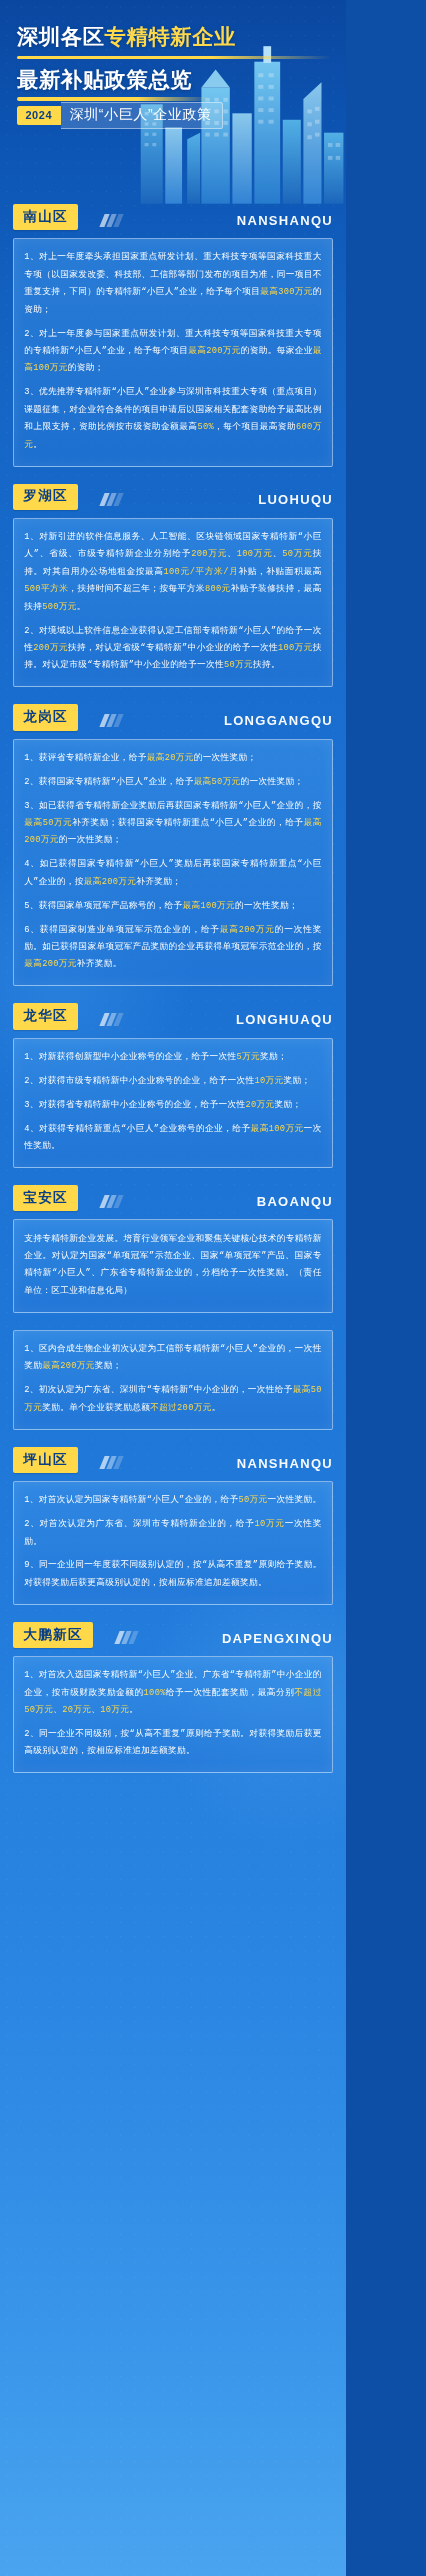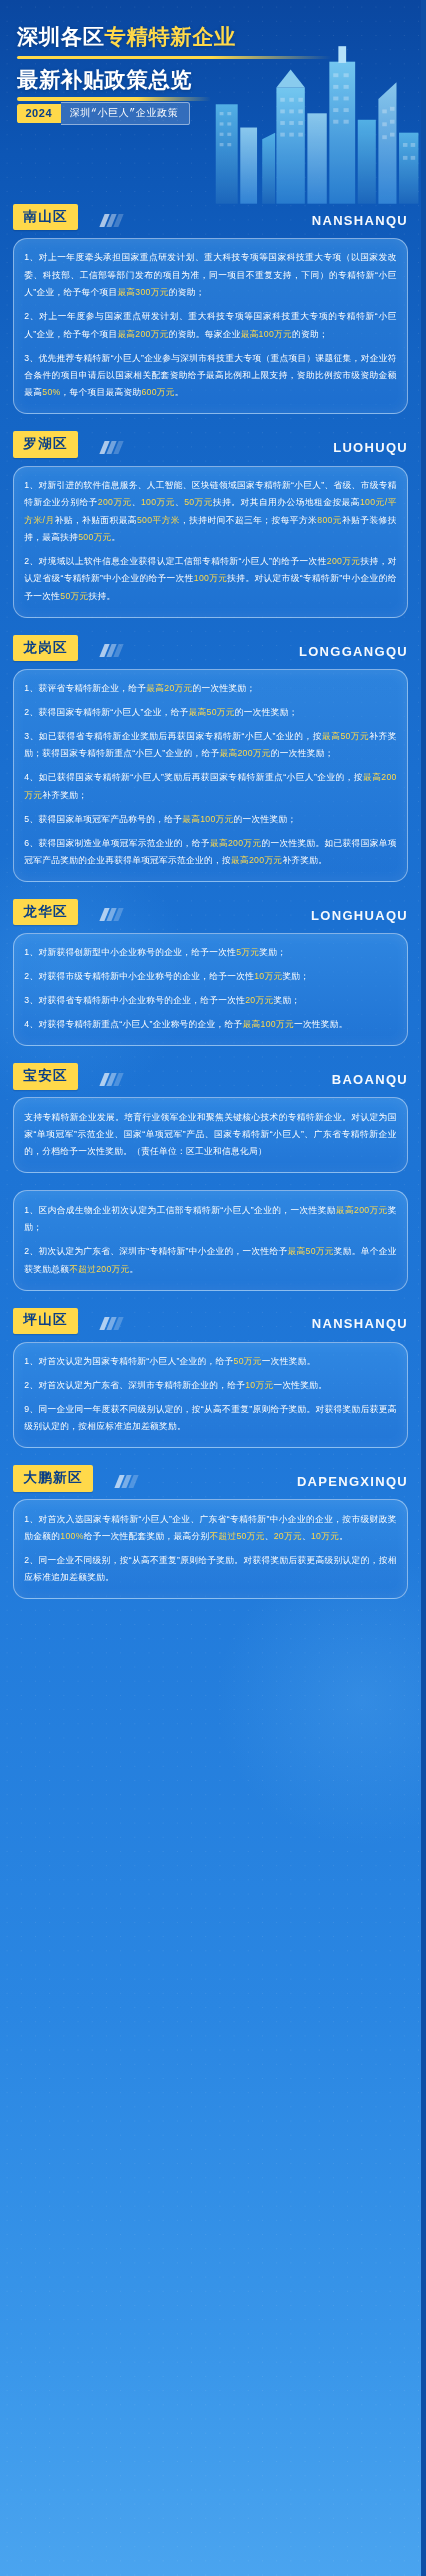--- a/index.html
+++ b/index.html
@@ -2,21 +2,21 @@
 <html style="font-size:10.3px"><head>
 <meta charset="utf-8">
 <style>
   * { box-sizing: border-box; margin: 0; padding: 0; }
   html, body {
     width: 427px;
     background: #0d4fa6;
     font-family: "Liberation Sans", sans-serif;
   }
   .page {
-    width: 421px;
+    width: 346px;
     min-height: 2576px;
     position: relative;
     background: linear-gradient(180deg, #0a47a0 0%, #0d56b5 6%, #1464c4 14%, #1a6fd0 30%, #1f77d8 55%, #2a86e2 78%, #3a97ea 92%, #4aa4ef 100%);
     overflow: hidden;
     padding-bottom: 26px;
   }
   
   .bg-dots {
     position: absolute; inset: 0;
     background-image: radial-gradient(rgba(255,255,255,0.10) 0.6px, transparent 0.8px);
@@ -77,25 +77,24 @@
     font-weight: bold;
     padding: 3.2px 8.4px 3.9px 8.4px;
     border-radius: 2.6px 0 0 2.6px;
     letter-spacing: 0.6px;
   }
   .subtitle-pill {
     background: rgba(255,255,255,0.16);
     border: 0.6px solid rgba(255,255,255,0.45);
     border-left: none;
     color: #ffffff;
-    font-size: 10px;
+    font-size: 14px;
     padding: 3.2px 10.3px 3.9px 9px;
     border-radius: 0 2.6px 2.6px 0;
     letter-spacing: 0.6px;
-    font-family: Liberation Mono, monospace;
   }
   
   .skyline { position: absolute; right: 0; bottom: 0; width: 213px; height: 162px; z-index: 2; opacity: .95;}
   .skyline svg { display:block; }
 
   
   .district { margin: 0 0 17px 0; padding: 0 13px; position: relative; z-index: 4; }
   .district-head {
     display: flex;
     align-items: flex-end;
@@ -128,23 +127,24 @@
     color: #ffffff;
     font-size: 13px;
     font-weight: bold;
     letter-spacing: 1.3px;
     padding-bottom: 2.6px;
     opacity: .96;
   }
   .card {
     background: linear-gradient(180deg, rgba(62,150,235,0.55) 0%, rgba(36,118,214,0.55) 100%);
     border: 0.6px solid rgba(255,255,255,0.45);
-    border-radius: 14px;
+    border-radius: 2px;
     padding: 10.3px 10.3px 11.6px 10.3px;
     box-shadow: inset 0 0 14.2px rgba(255,255,255,0.08);
+    font-family: Liberation Mono, monospace;
   }
   .item {
     color: #ffffff;
     font-size: 8.7px;
     line-height: 2.0;
     letter-spacing: 0.3px;
     margin-bottom: 6.5px;
     text-align: justify;
   }
   .item:last-child { margin-bottom: 0; }

